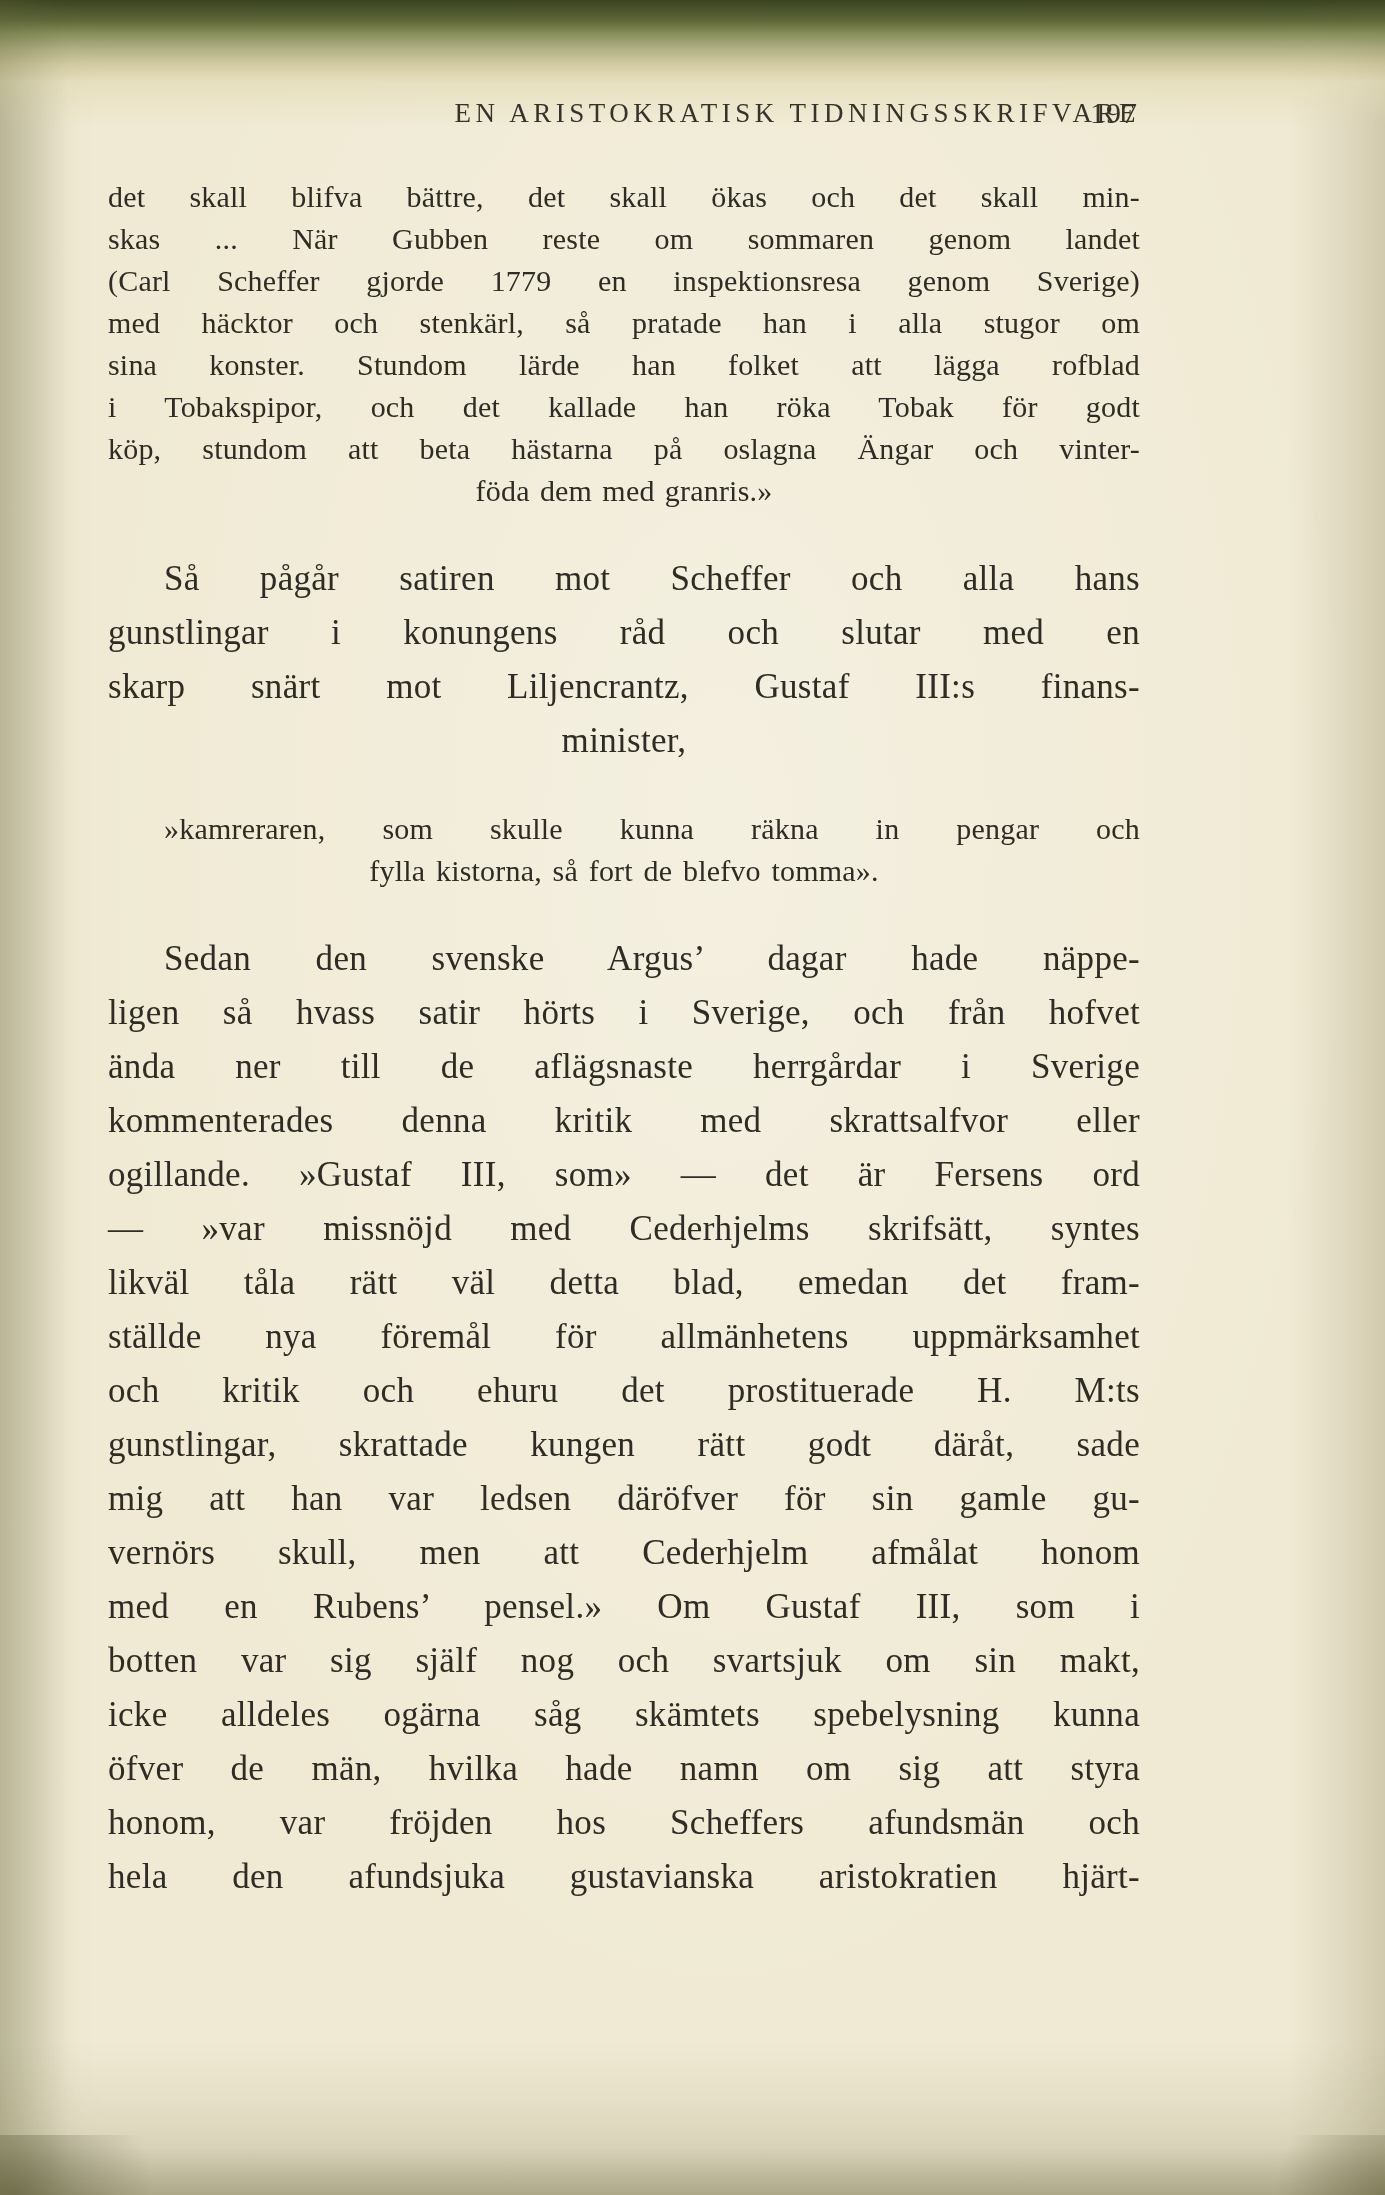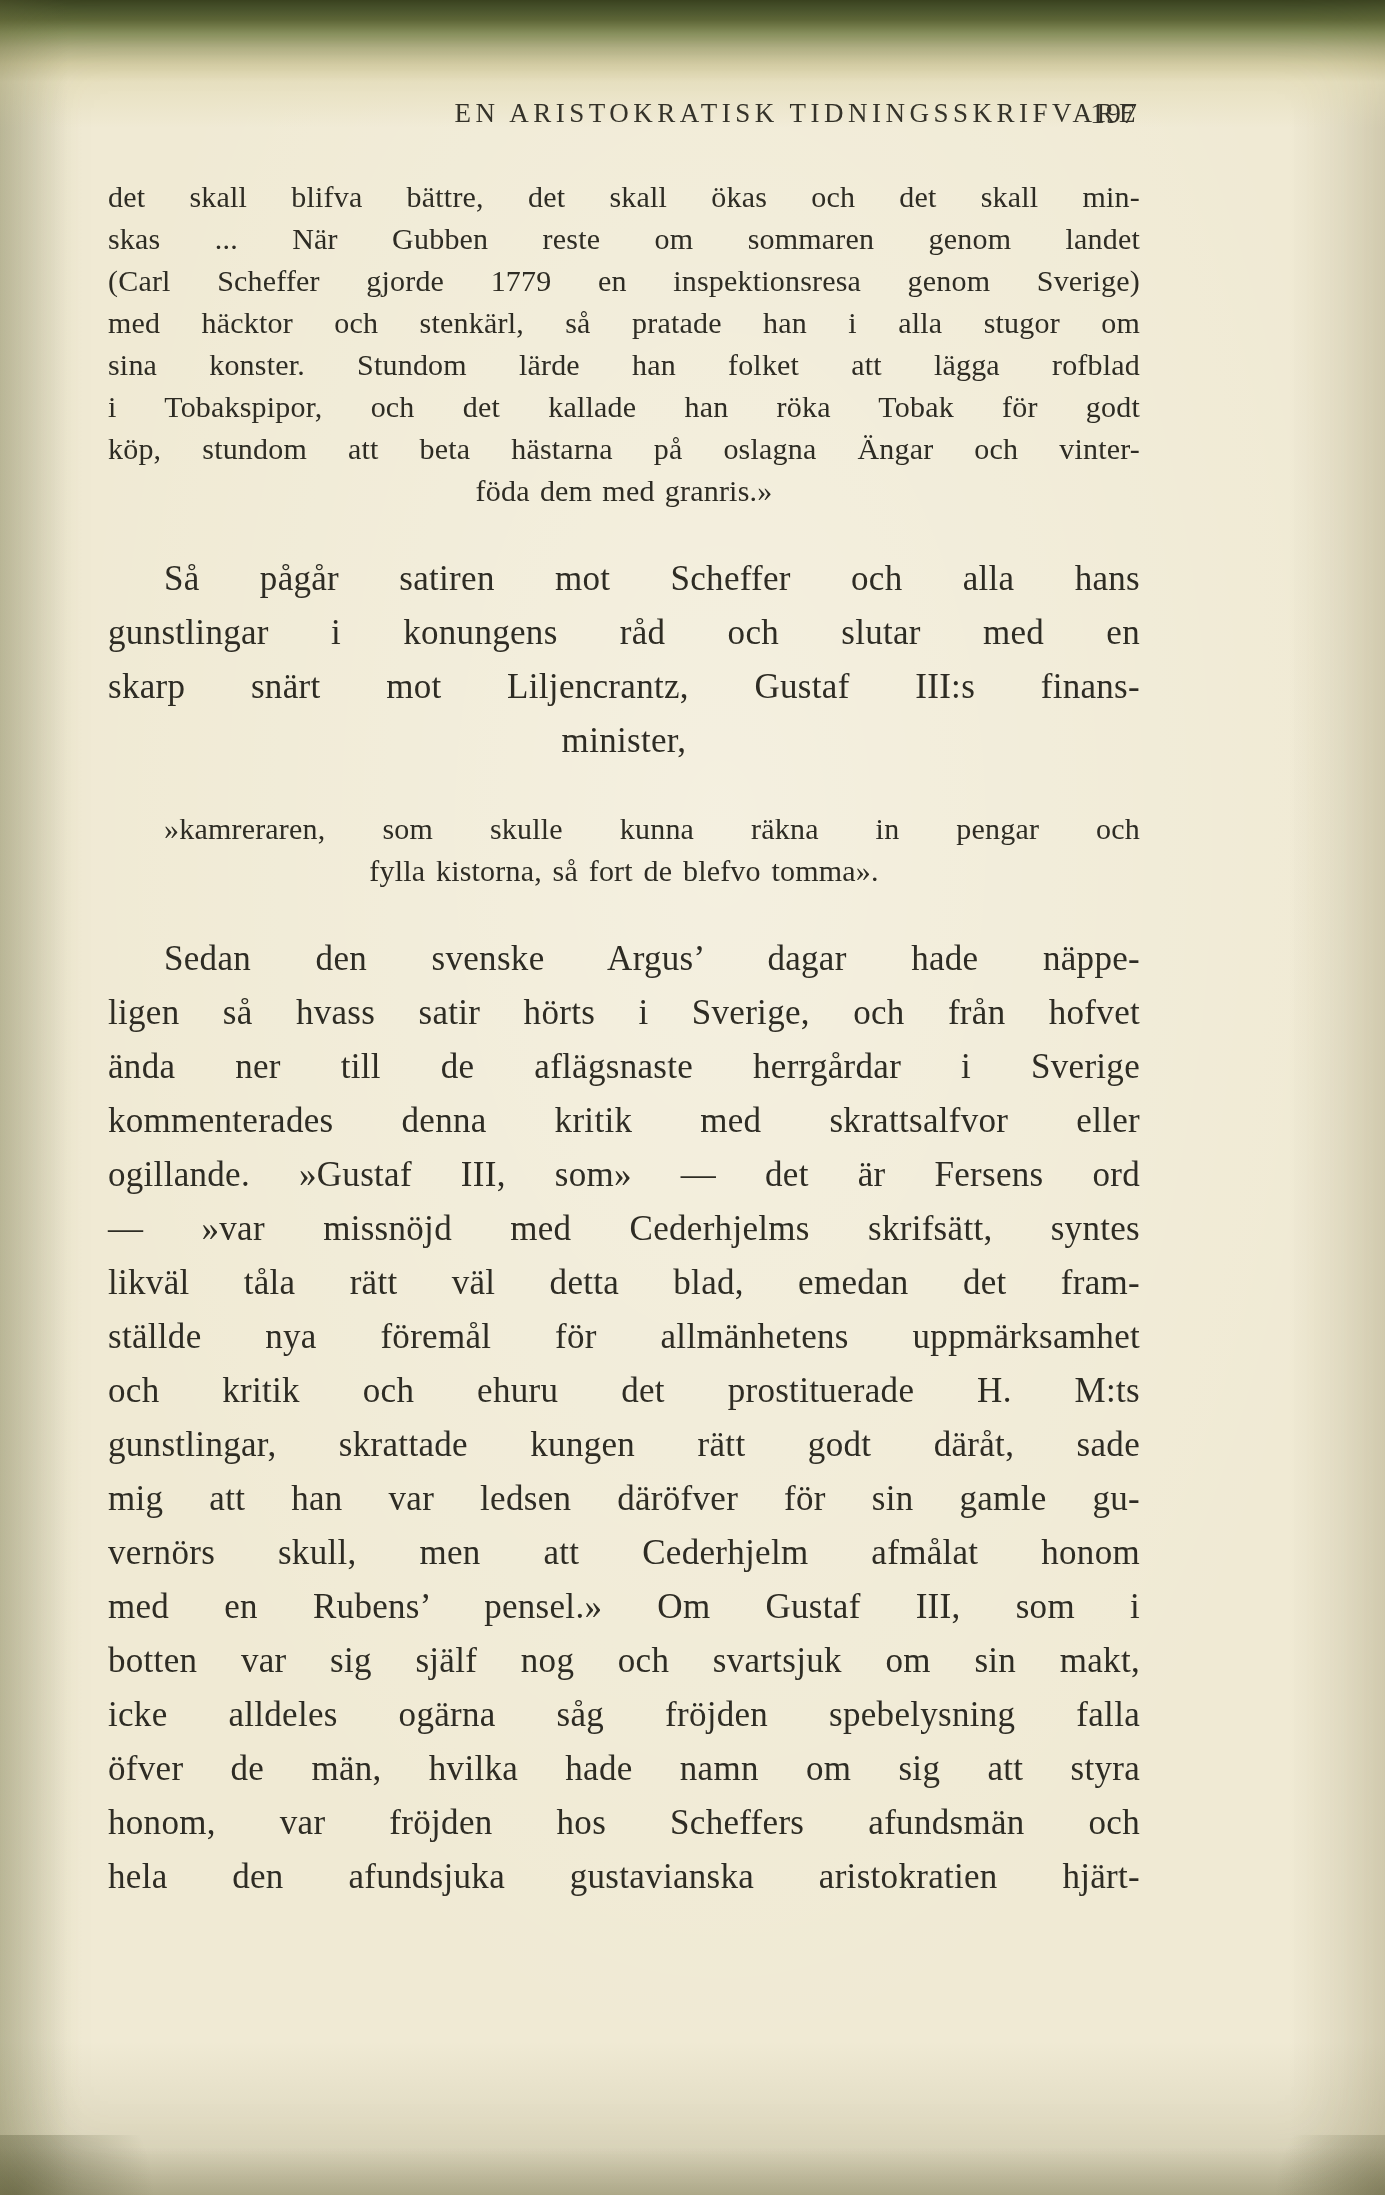--- a/index.html
+++ b/index.html
@@ -128,21 +128,21 @@
         <div class="line just">ogillande. »Gustaf III, som» — det är Fersens ord</div>
         <div class="line just">— »var missnöjd med Cederhjelms skrifsätt, syntes</div>
         <div class="line just">likväl tåla rätt väl detta blad, emedan det fram-</div>
         <div class="line just">ställde nya föremål för allmänhetens uppmärksamhet</div>
         <div class="line just">och kritik och ehuru det prostituerade H. M:ts</div>
         <div class="line just">gunstlingar, skrattade kungen rätt godt däråt, sade</div>
         <div class="line just">mig att han var ledsen däröfver för sin gamle gu-</div>
         <div class="line just">vernörs skull, men att Cederhjelm afmålat honom</div>
         <div class="line just">med en Rubens’ pensel.» Om Gustaf III, som i</div>
         <div class="line just">botten var sig själf nog och svartsjuk om sin makt,</div>
-        <div class="line just">icke alldeles ogärna såg fröjden spebelysning falla</div>
+        <div class="line just">icke alldeles ogärna såg skämtets spebelysning kunna</div>
         <div class="line just">öfver de män, hvilka hade namn om sig att styra</div>
         <div class="line just">honom, var fröjden hos Scheffers afundsmän och</div>
         <div class="line just">hela den afundsjuka gustavianska aristokratien hjärt-</div>
       </div>
     </div>
 
   <div class="vignette"></div>
 </div>
 
 </body></html>

